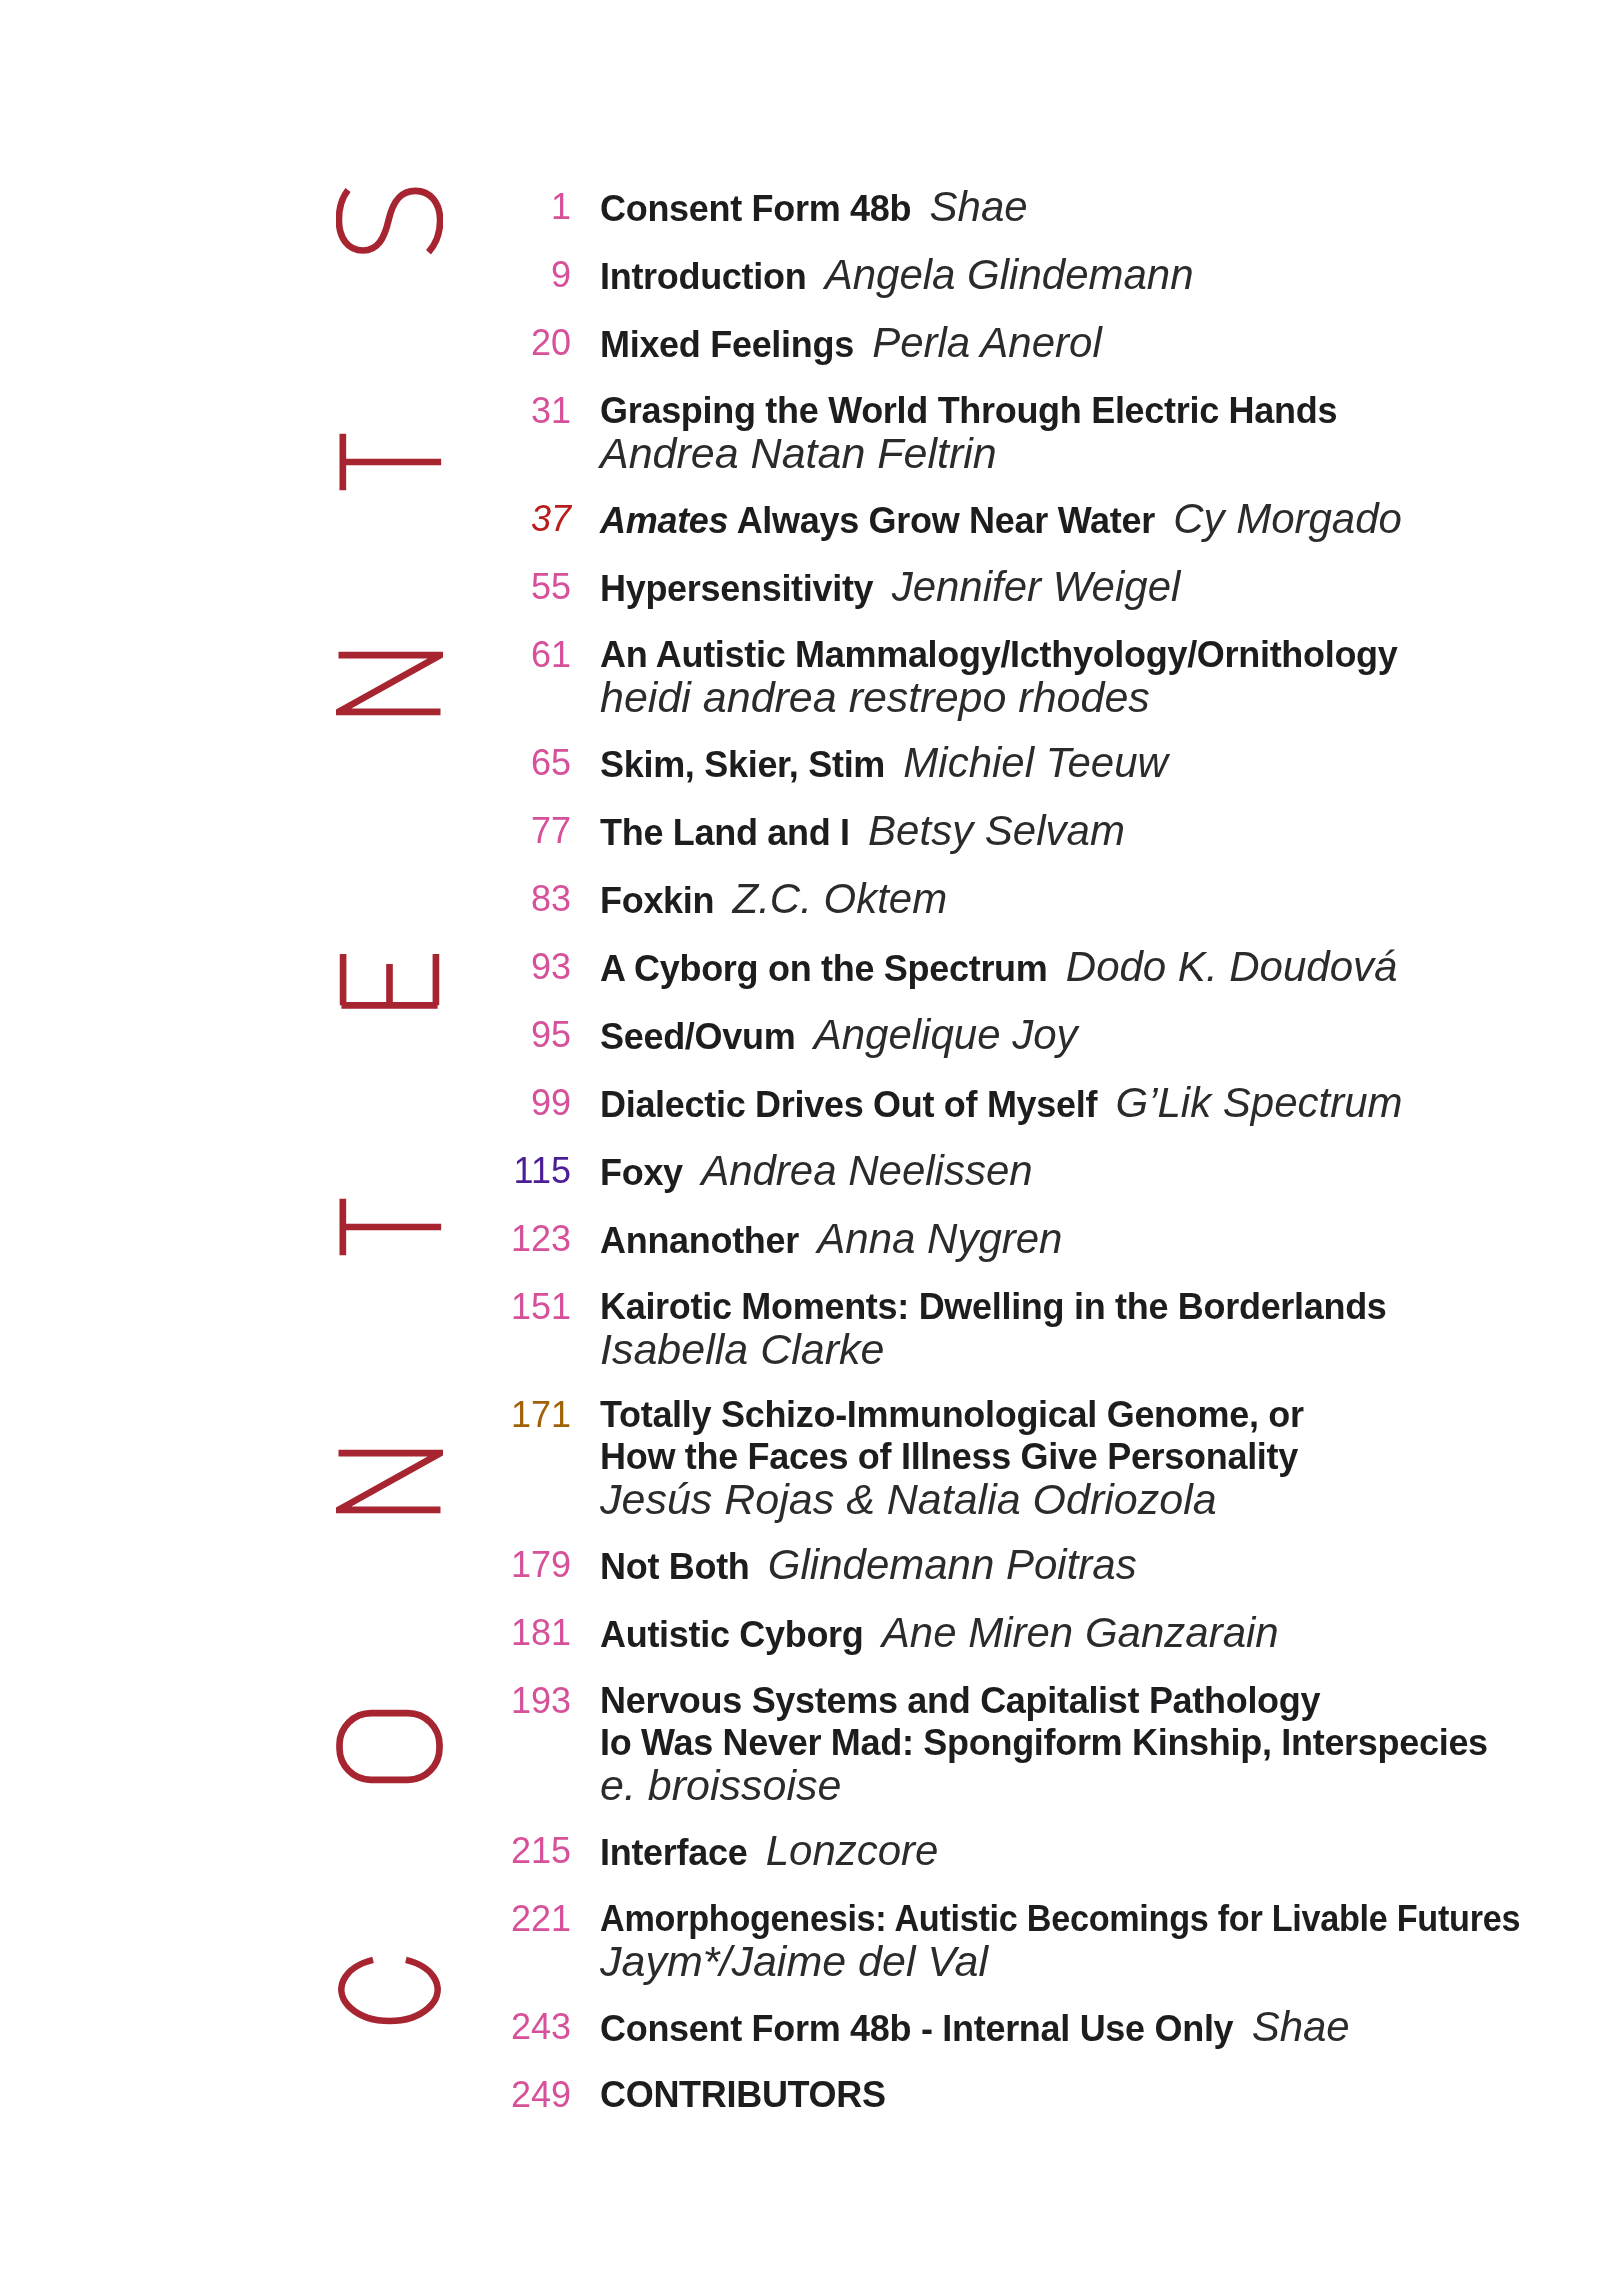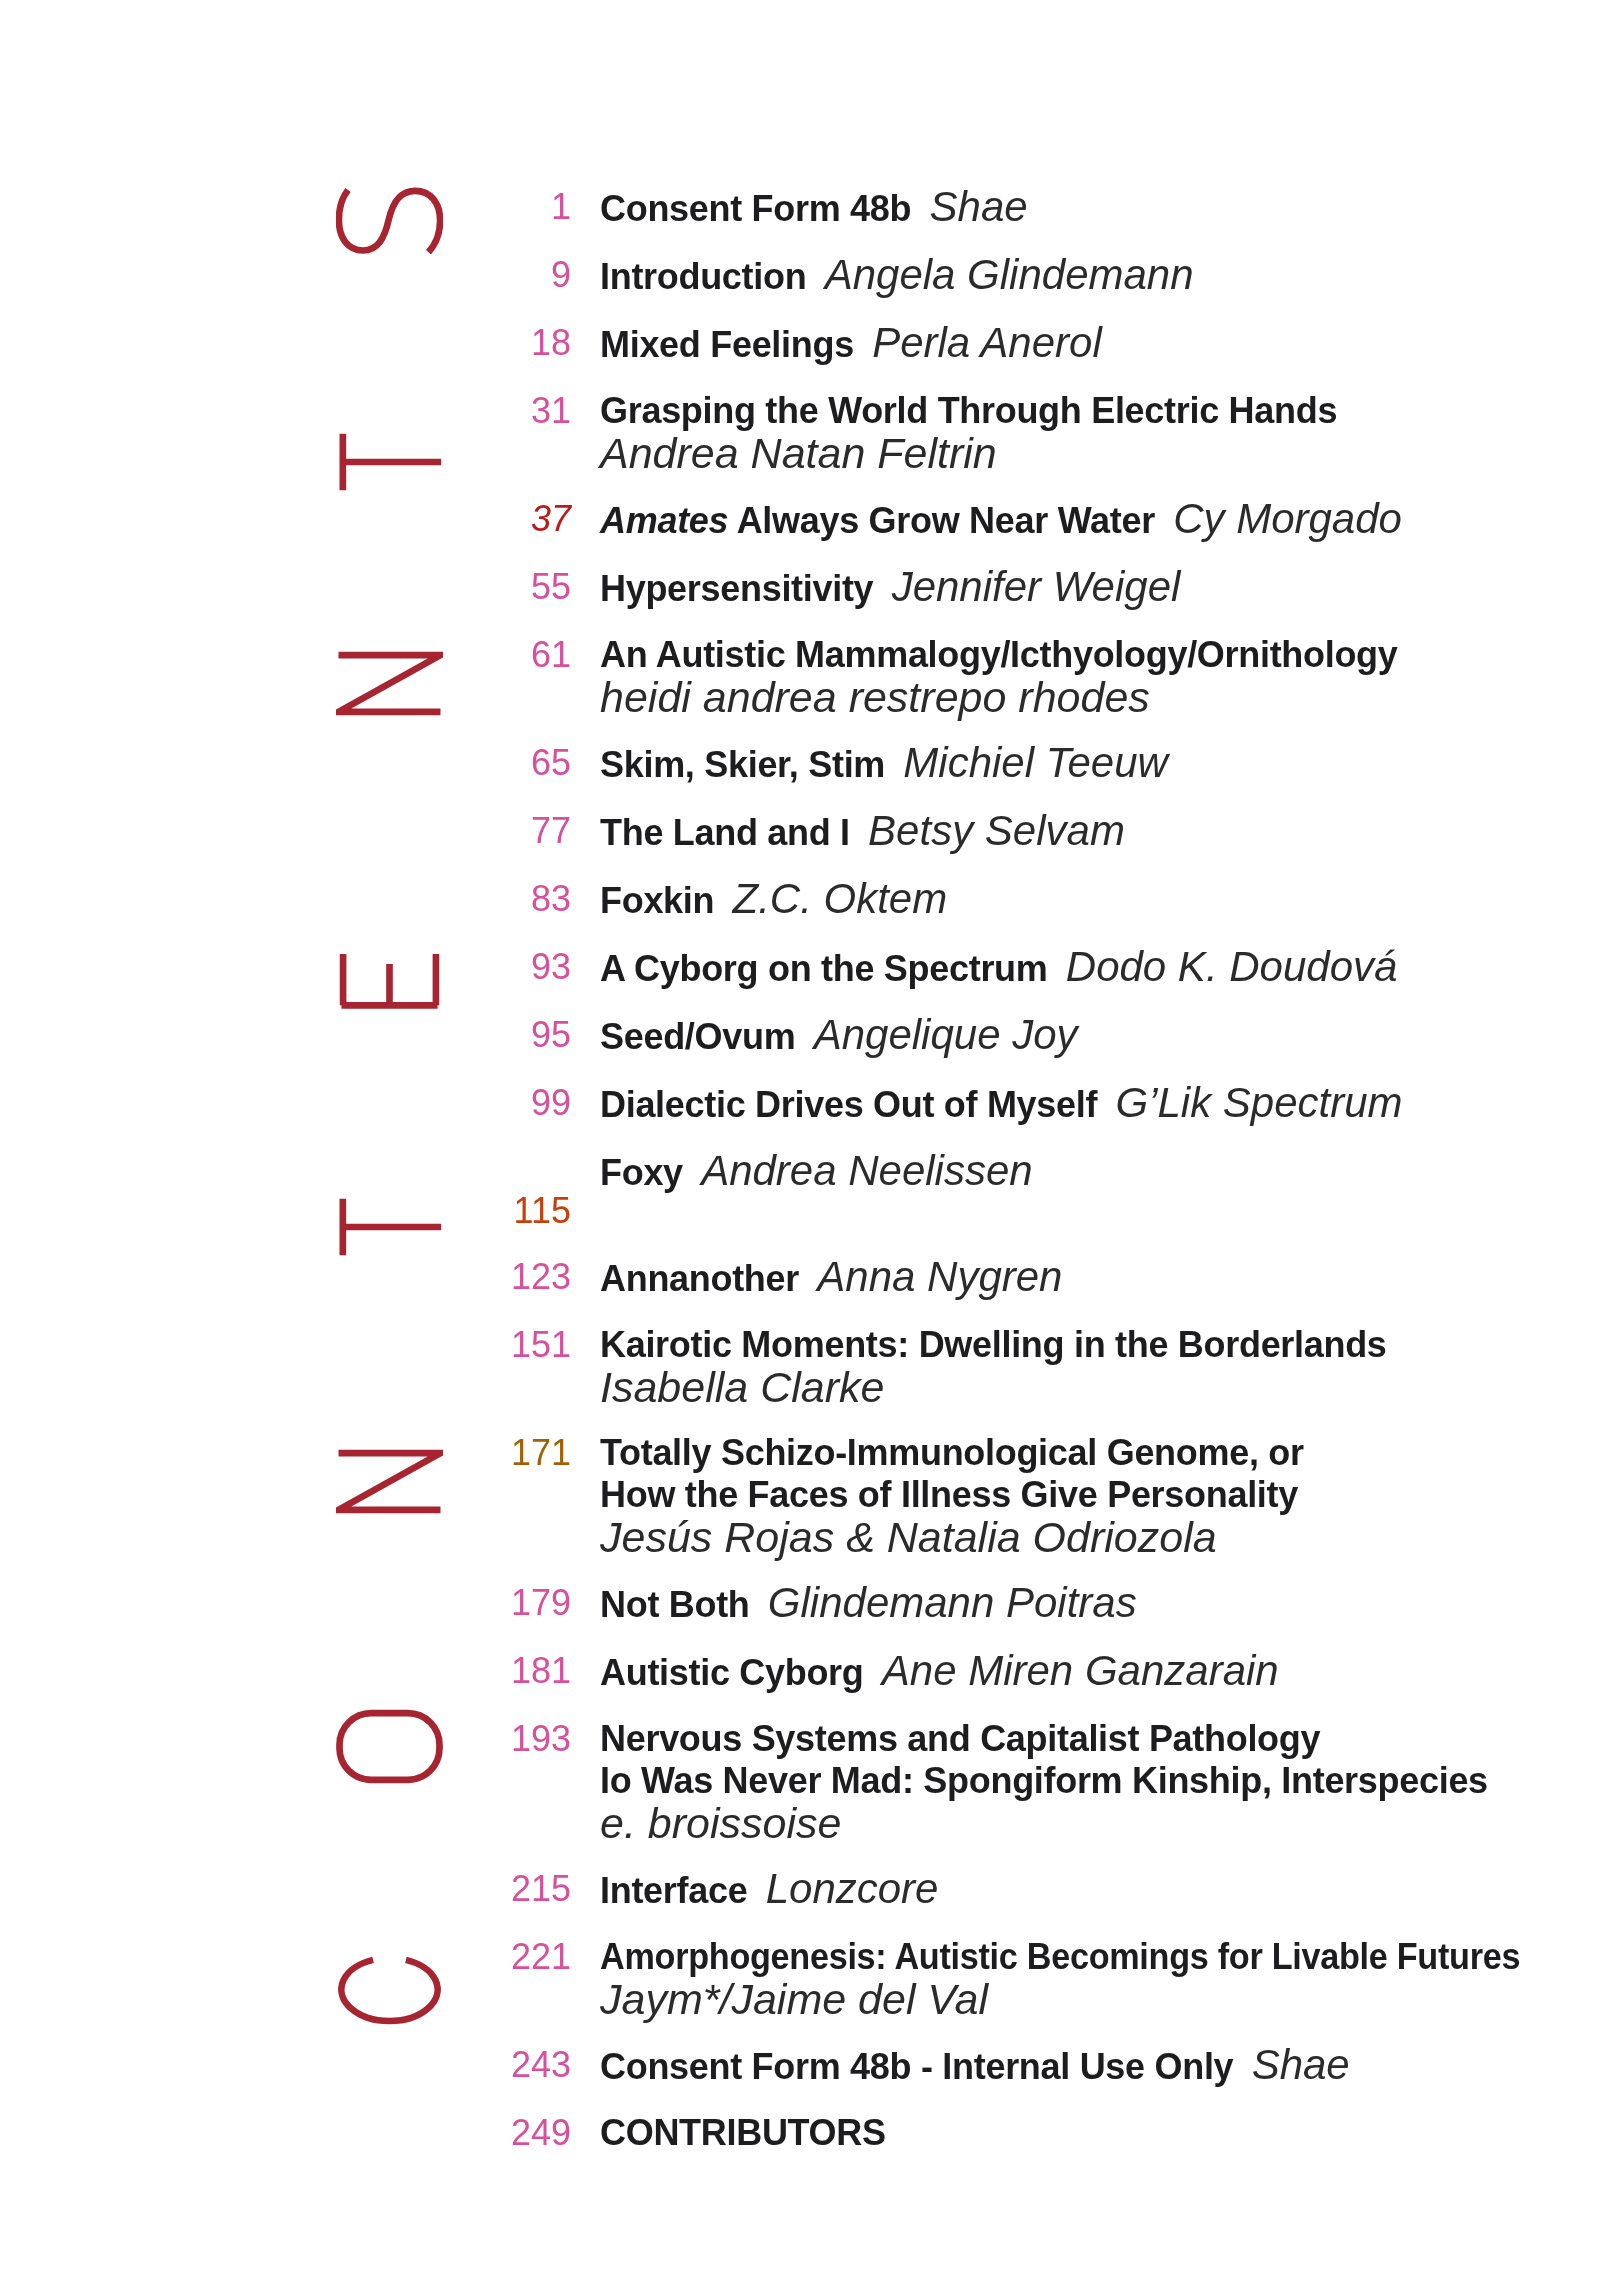--- a/index.html
+++ b/index.html
@@ -88,21 +88,21 @@
         <div class="tline"><span>Consent Form 48b</span><span class="author inline">Shae</span></div>
       </div>
     </div>
     <div class="row">
       <div class="num" style="color: rgb(214, 80, 154);">9</div>
       <div class="text">
         <div class="tline"><span>Introduction</span><span class="author inline">Angela Glindemann</span></div>
       </div>
     </div>
     <div class="row">
-      <div class="num" style="color: rgb(214, 80, 154);">18</div>
+      <div class="num" style="color: rgb(214, 80, 154);">20</div>
       <div class="text">
         <div class="tline"><span>Mixed Feelings</span><span class="author inline">Perla Anerol</span></div>
       </div>
     </div>
     <div class="row">
       <div class="num" style="color: rgb(214, 80, 154);">31</div>
       <div class="text">
         <div class="tline"><span>Grasping the World Through Electric Hands</span></div>
         <div class="aline">Andrea Natan Feltrin</div>
       </div>
@@ -156,21 +156,21 @@
         <div class="tline"><span>Seed/Ovum</span><span class="author inline">Angelique Joy</span></div>
       </div>
     </div>
     <div class="row">
       <div class="num" style="color: rgb(214, 80, 154);">99</div>
       <div class="text">
         <div class="tline"><span>Dialectic Drives Out of Myself</span><span class="author inline">G’Lik Spectrum</span></div>
       </div>
     </div>
     <div class="row">
-      <div class="num" style="color: #c2410c; margin-top: 40px;">115</div>
+      <div class="num" style="color: #4c1d95;">115</div>
       <div class="text">
         <div class="tline"><span>Foxy</span><span class="author inline">Andrea Neelissen</span></div>
       </div>
     </div>
     <div class="row">
       <div class="num" style="color: rgb(214, 80, 154);">123</div>
       <div class="text">
         <div class="tline"><span>Annanother</span><span class="author inline">Anna Nygren</span></div>
       </div>
     </div>

